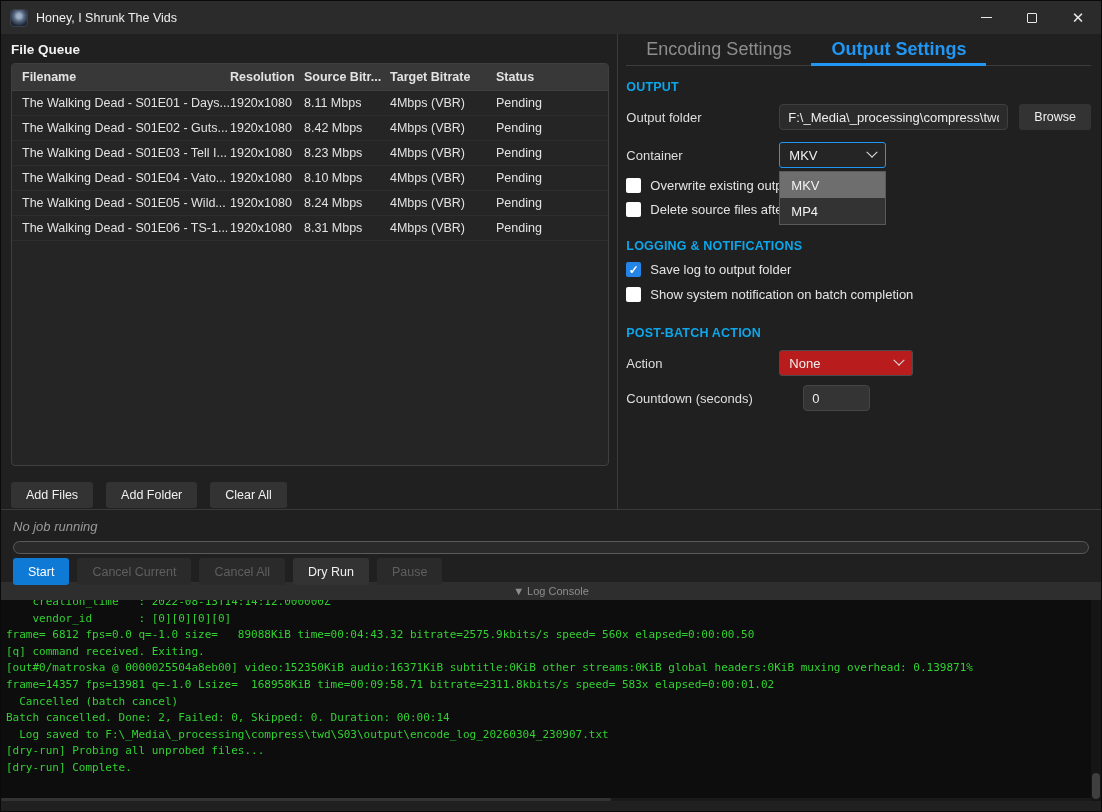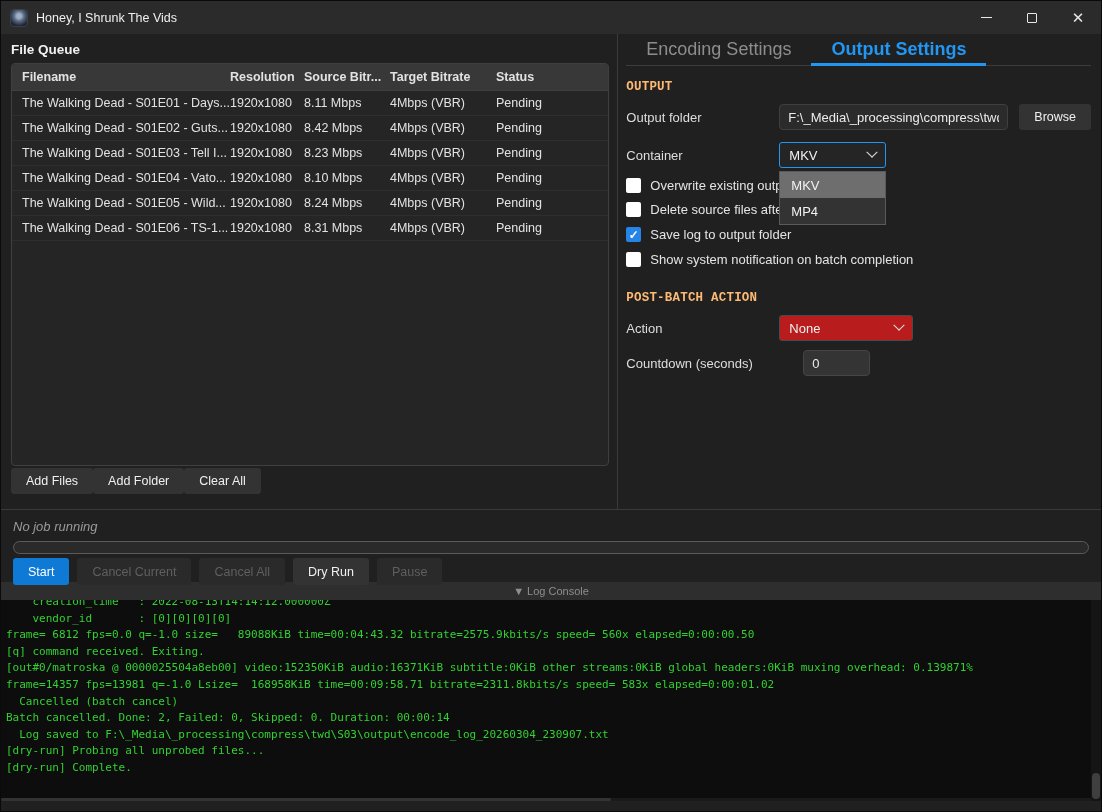--- a/index.html
+++ b/index.html
@@ -31,36 +31,36 @@
 
   .queue-table {
     width:598px; height:403px; border:1px solid #3f3f3f; border-radius:4px;
     background:#252525; overflow:hidden; position:relative;
   }
   .qt-row { display:grid; grid-template-columns:218px 74px 86px 106px 1fr; align-items:center; height:25px; border-bottom:1px solid #2e2e2e; }
   .qt-header { background:#383838; height:27px; font-weight:bold; color:#ececec; border-bottom:1px solid #404040; }
   .qt-cell { padding-right:6px; white-space:nowrap; overflow:hidden; font-size:12.5px; color:#e2e2e2; }
   .qt-cell:first-child { padding-left:10px; }
 
-  .queue-buttons { margin-top:2px; display:flex; }
+  .queue-buttons { margin-top:16px; display:flex; gap:13px; }
   .btn {
     background:#333333; color:#f0f0f0; border:none; border-radius:3px;
     height:26px; padding:0 15px; font-size:12.5px; font-family:inherit; display:inline-flex; align-items:center;
   }
   .btn:disabled, .btn.disabled { background:#2a2a2a; color:#5f5f5f; }
   .btn.primary { background:#0e7ad6; color:#ffffff; }
 
   
   .right-panel { flex:1; padding:0 10px 0 8px; position:relative; }
   .tabs { height:32px; display:flex; align-items:center; border-bottom:1px solid #3c3c3c; }
   .tab { padding:0 20px; height:100%; display:flex; align-items:center; font-size:18px; color:#8d8d8d; position:relative; }
   .tab.active { color:#2196f3; font-weight:bold; }
   .tab.active::after { content:""; position:absolute; left:0; right:0; bottom:-1px; height:3px; background:#2196f3; }
 
-  .section-title { color:#fdba74; font-weight:bold; font-size:12.5px; letter-spacing:.2px;font-family:Liberation Mono, monospace; }
+  .section-title { color:#0ea5e9; font-weight:bold; font-size:12.5px; letter-spacing:.2px; }
   .sec-output { margin-top:14px; }
   .sec-logging { margin-top:21px; }
   .sec-postbatch { margin-top:23px; }
 
   .form-row { display:flex; align-items:center; margin-top:10px; position:relative; }
   .form-label { width:153px; color:#dedede; font-size:13px; flex:none; }
   .text-input {
     background:#2b2b2b; border:1px solid #3f3f3f; border-radius:4px; color:#ececec;
     height:26px; padding:0 8px; font-size:13px; font-family:inherit;
   }
@@ -224,20 +224,21 @@
 
     <div class="check-row" style="margin-top:9px;">
       <div class="checkbox"></div>
       <div class="check-label">Overwrite existing outputs</div>
     </div>
     <div class="check-row" style="margin-top:7px;">
       <div class="checkbox"></div>
       <div class="check-label">Delete source files after</div>
     </div>
 
+    <div class="section-title sec-logging">LOGGING &amp; NOTIFICATIONS</div>
 
     <div class="check-row">
       <div class="checkbox checked">
           <span>✓</span>
         </div>
       <div class="check-label">Save log to output folder</div>
     </div>
     <div class="check-row" style="">
       <div class="checkbox"></div>
       <div class="check-label">Show system notification on batch completion</div>

